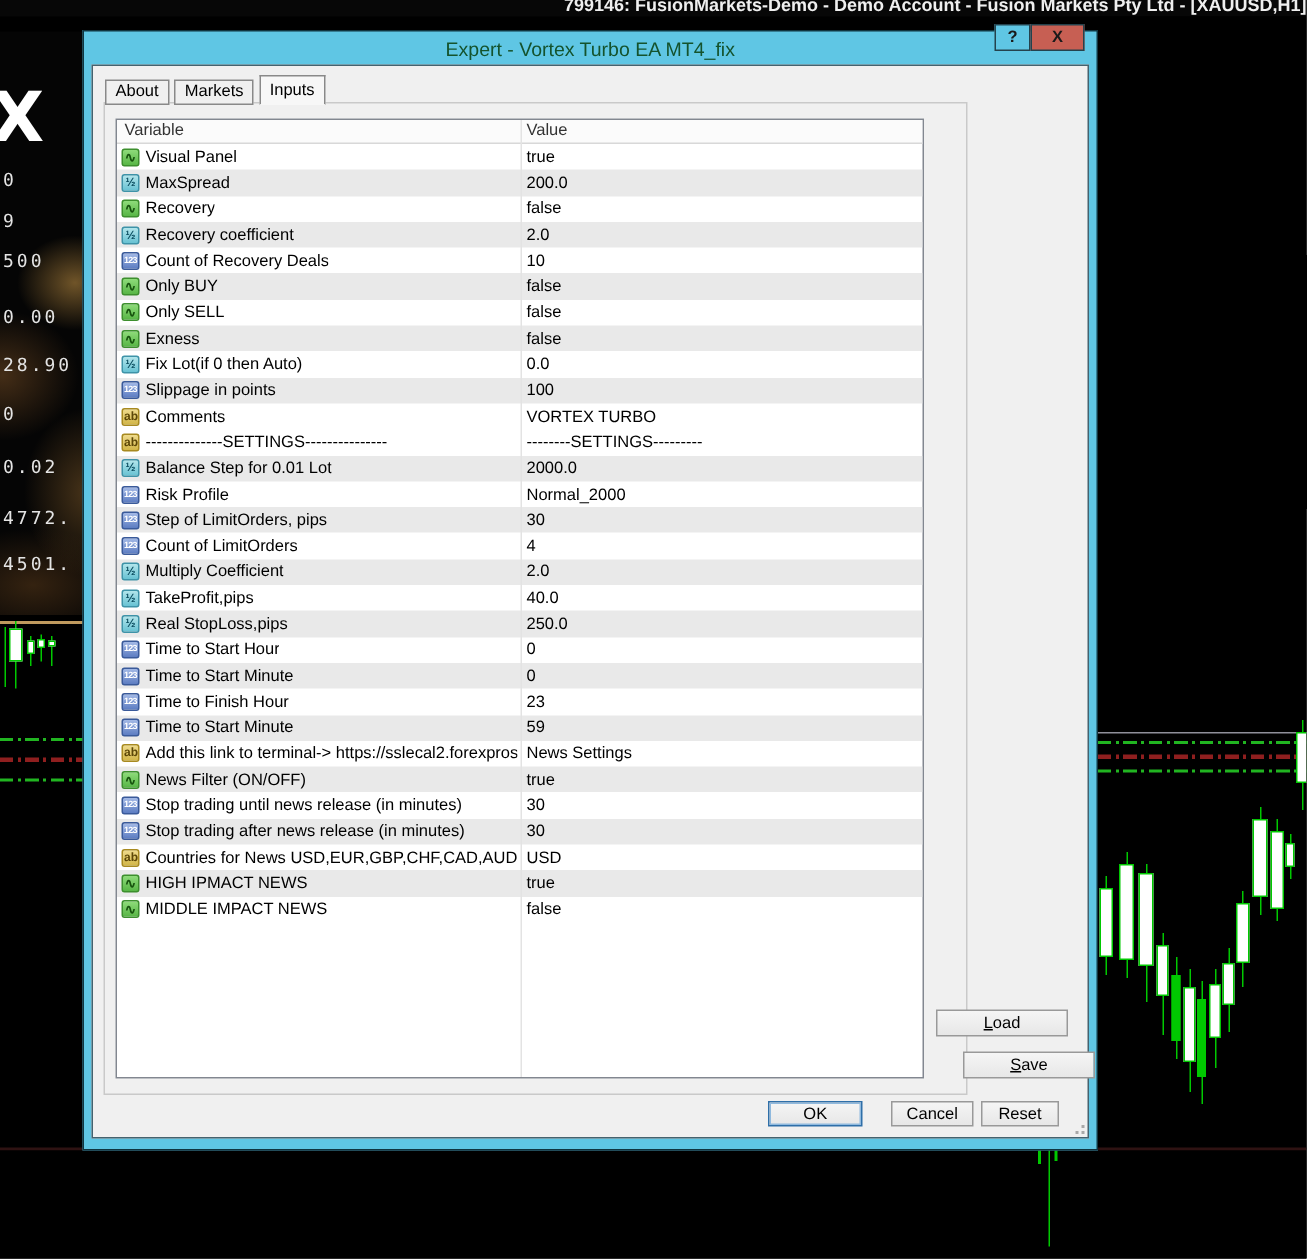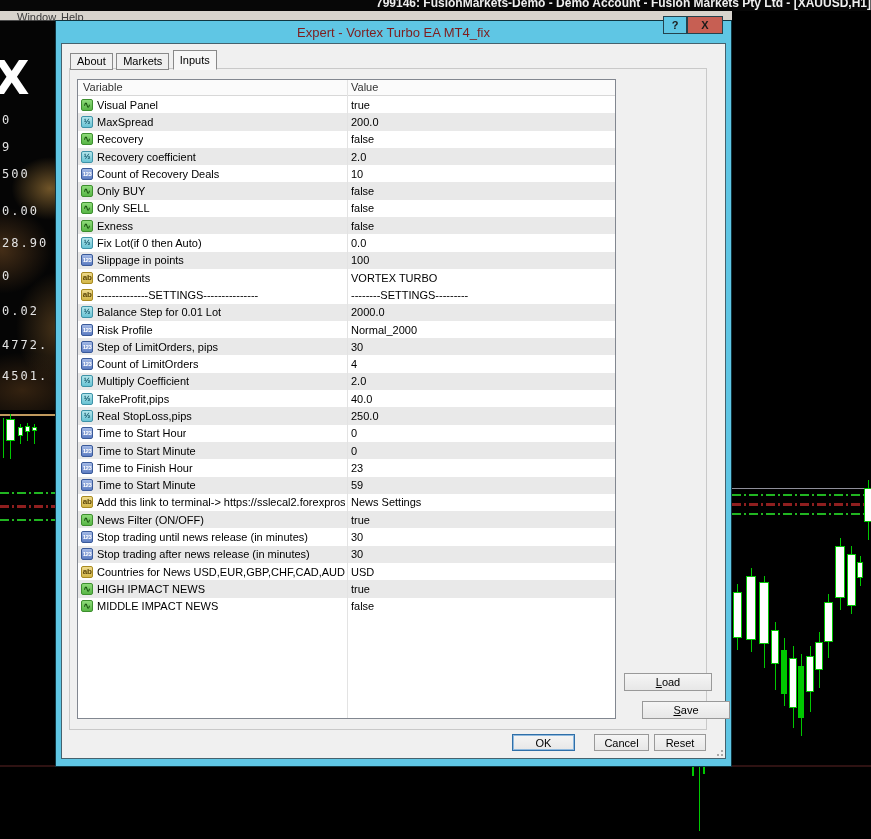--- a/index.html
+++ b/index.html
@@ -39,35 +39,35 @@
   .body { position:absolute; border:1px solid var(--candle,#00c800); background:#fff; box-sizing:border-box; }
   .body.solid { background:var(--candle,#00c800); }
 
   .bottom-chart { position:absolute; left:0; top:767px; width:871px; height:72px; background:#000; z-index:2; }
   .baseline { position:absolute; left:0; top:765px; width:871px; height:2px; background:#2e1212; z-index:2; }
 
   
   .dialog { position:absolute; left:55px; top:20px; width:677px; height:747px; box-sizing:border-box;
             background:var(--titlebar,#5fc6e4); border:1px solid #103540; z-index:10; }
   .titlebar { position:relative; height:22px; }
-  .title-text { display:block; text-align:center; font-size:13px; color:#7f1d1d; line-height:24px; }
+  .title-text { display:block; text-align:center; font-size:13px; color:#14532d; line-height:24px; }
   .winbtn { position:absolute; top:-5px; height:18px; box-sizing:border-box; border:1px solid #24424d;
             font-size:11px; font-weight:700; color:#1a1a1a; text-align:center; line-height:16px; }
   .btn-help { left:607px; width:24px; background:var(--titlebar,#5fc6e4); }
   .btn-close { left:631px; width:36px; background:var(--close,#c75f53); }
 
   .client { position:absolute; left:5px; top:22px; width:665px; height:716px; box-sizing:border-box;
             background:#f0f0f0; border:1px solid #45626e; }
 
   .tabs { position:absolute; left:8px; top:6px; height:19px; z-index:3; }
   .tab { display:inline-block; vertical-align:bottom; font-size:11px; padding:0 6px; color:#000;
          background:#f0f0f0; border:1px solid #898989; height:15px; line-height:15px; margin-right:-1px; margin-top:3px; }
   .tab.active { background:#f7f7f7; height:18px; line-height:18px; margin-top:0; border-bottom:1px solid #f7f7f7; position:relative; z-index:4; }
 
-  .tabpage { position:absolute; left:7px; top:24px; width:638px; height:662px; box-sizing:border-box;
+  .tabpage { position:absolute; left:7px; top:24px; width:576px; height:662px; box-sizing:border-box;
              border:1px solid #c9c9c9; background:#f0f0f0; }
 
   .listview { position:absolute; left:7px; top:10px; width:539px; height:640px; box-sizing:border-box;
               background:#fff; border:1px solid #828790; overflow:hidden; font-size:11px; }
   .col-div { position:absolute; left:269px; top:0; bottom:0; width:1px; background:#e3e3e3; }
   .lv-header { position:relative; height:15px; border-bottom:1px solid #d8d8d8; background:#fbfbfb; color:#333; }
   .lv-header .h0 { position:absolute; left:5px; top:1px; }
   .lv-header .h1 { position:absolute; left:273px; top:1px; }
   .lv-rows { position:relative; }
   .lv-row { height:17.3px; display:flex; align-items:center; position:relative; color:#000; }
@@ -98,24 +98,20 @@
 </style>
 </head>
 <body>
 
 <div class="screen">
 
   <div class="top-strip">
     <span>799146: FusionMarkets-Demo - Demo Account - Fusion Markets Pty Ltd - [XAUUSD,H1]</span>
   </div>
 
-  <div class="menu-strip">
-    <span class="menu-item m0">Window</span>
-    <span class="menu-item m1">Help</span>
-  </div>
 
   <div class="left-panel">
     <div class="texture"></div>
     <div class="logo-x">X</div>
     <div id="panel-values">
         <span class="pv" style="top: 92px;">0</span>
         <span class="pv" style="top: 119px;">9</span>
         <span class="pv" style="top: 146px;">500</span>
         <span class="pv" style="top: 183px;">0.00</span>
         <span class="pv" style="top: 215px;">28.90</span>

